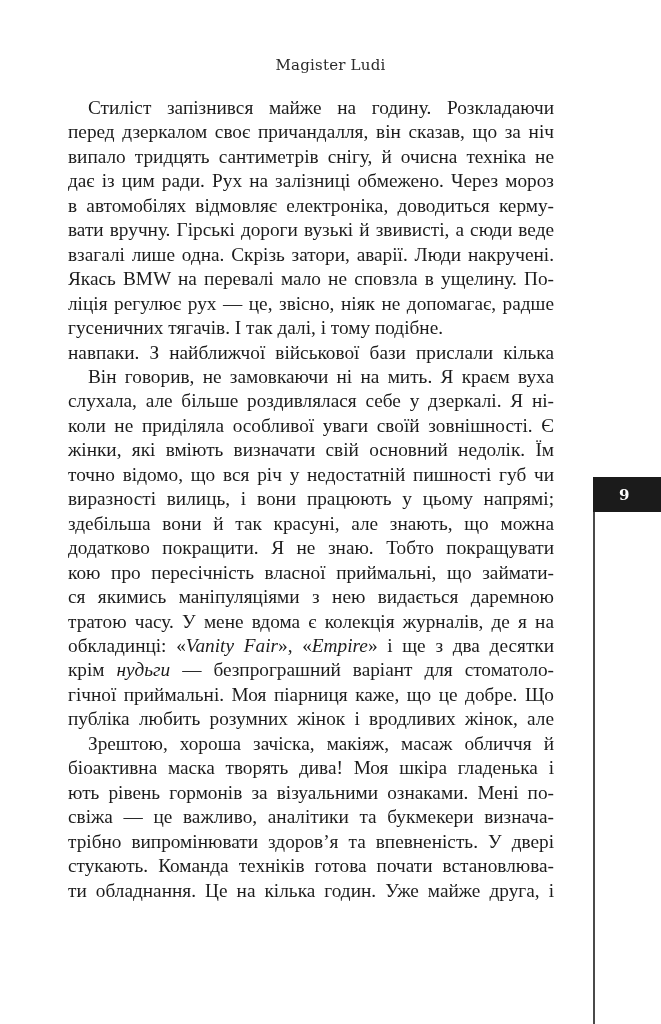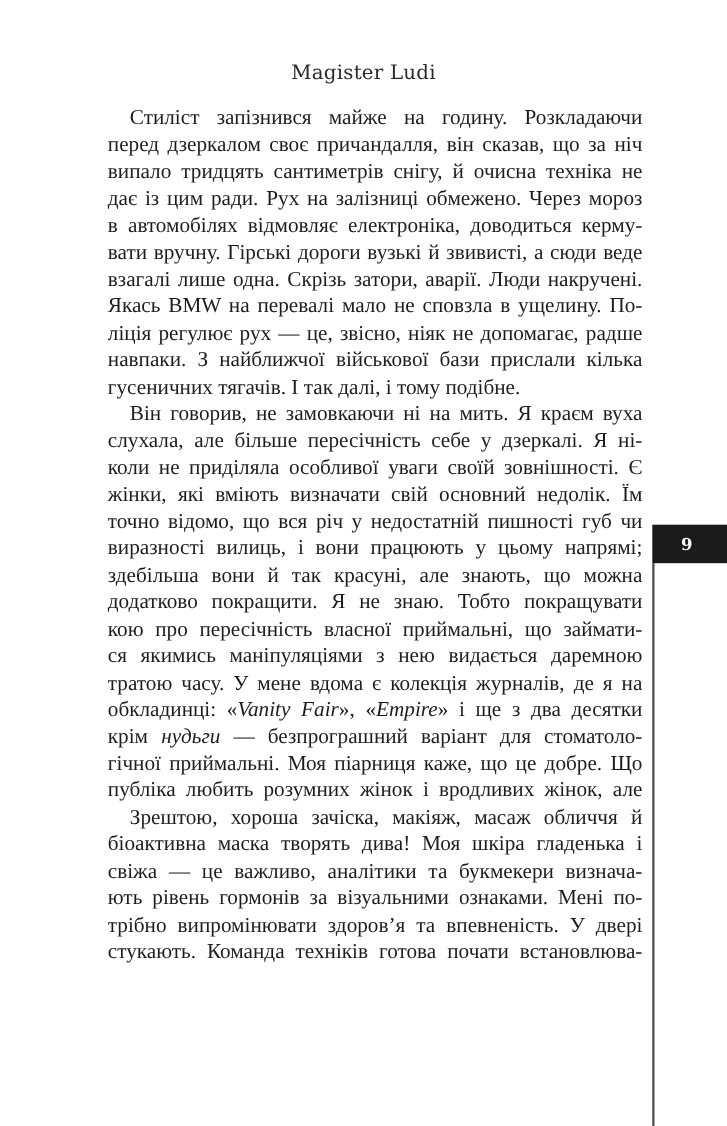--- a/index.html
+++ b/index.html
@@ -2,24 +2,24 @@
 <html><head>
   <meta charset="utf-8">
   <style>
     html, body { margin: 0; padding: 0; background: #ffffff; }
     body { width: 661px; height: 1024px; position: relative; overflow: hidden; }
     .page { position: absolute; left: 0; top: 0; width: 661px; height: 1024px; background: #fff; }
     .running-head {
       position: absolute; top: 56px; left: 0; width: 661px;
       text-align: center;
       font-family: "DejaVu Serif", serif;
-      font-size: 18px; color: #2a2a2a; letter-spacing: 0.2px;
+      font-size: 15px; color: #2a2a2a; letter-spacing: 0.2px;
     }
     .text-block {
-      position: absolute; left: 98px; top: 96px; width: 486px;
+      position: absolute; left: 68px; top: 96px; width: 486px;
       font-family: "Liberation Serif", serif;
       font-size: 19.3px; line-height: 24.45px; color: #1c1c1c;
     }
     .para { margin: 0; text-align: justify; }
     .line { display: block; white-space: nowrap; text-align: justify; text-align-last: justify; }
     .line.last { text-align-last: left; }
     .indent { padding-left: 20px; }
     em { font-style: italic; }
     .side-tab {
       position: absolute; left: 593px; top: 477px; width: 68px; height: 35px;
@@ -43,49 +43,50 @@
     <p class="para">
       <span class="line indent">Стиліст запізнився майже на годину. Розкладаючи</span>
       <span class="line">перед дзеркалом своє причандалля, він сказав, що за ніч</span>
       <span class="line">випало тридцять сантиметрів снігу, й очисна техніка не</span>
       <span class="line">дає із цим ради. Рух на залізниці обмежено. Через мороз</span>
       <span class="line">в автомобілях відмовляє електроніка, доводиться керму-</span>
       <span class="line">вати вручну. Гірські дороги вузькі й звивисті, а сюди веде</span>
       <span class="line">взагалі лише одна. Скрізь затори, аварії. Люди накручені.</span>
       <span class="line">Якась BMW на перевалі мало не сповзла в ущелину. По-</span>
       <span class="line">ліція регулює рух — це, звісно, ніяк не допомагає, радше</span>
+      <span class="line last">гусеничних тягачів. І так далі, і тому подібне.</span>
       <span class="line">навпаки. З найближчої військової бази прислали кілька</span>
-      <span class="line last">гусеничних тягачів. І так далі, і тому подібне.</span>
     </p>
 
     <p class="para">
       <span class="line indent">Він говорив, не замовкаючи ні на мить. Я краєм вуха</span>
-      <span class="line">слухала, але більше пересічність себе у дзеркалі. Я ні-</span>
+      <span class="line">слухала, але більше роздивлялася себе у дзеркалі. Я ні-</span>
       <span class="line">коли не приділяла особливої уваги своїй зовнішності. Є</span>
       <span class="line">жінки, які вміють визначати свій основний недолік. Їм</span>
       <span class="line">точно відомо, що вся річ у недостатній пишності губ чи</span>
       <span class="line">виразності вилиць, і вони працюють у цьому напрямі;</span>
       <span class="line">здебільша вони й так красуні, але знають, що можна</span>
       <span class="line">додатково покращити. Я не знаю. Тобто покращувати</span>
       <span class="line">кою про пересічність власної приймальні, що займати-</span>
       <span class="line">ся якимись маніпуляціями з нею видається даремною</span>
       <span class="line">тратою часу. У мене вдома є колекція журналів, де я на</span>
       <span class="line"><span>обкладинці: «</span><em>Vanity Fair</em><span>», «</span><em>Empire</em><span>» і ще з два десятки</span></span>
       <span class="line"><span>крім </span><em>нудьги</em><span> — безпрограшний варіант для стоматоло-</span></span>
       <span class="line">гічної приймальні. Моя піарниця каже, що це добре. Що</span>
       <span class="line">публіка любить розумних жінок і вродливих жінок, але</span>
     </p>
 
     <p class="para">
       <span class="line indent">Зрештою, хороша зачіска, макіяж, масаж обличчя й</span>
       <span class="line">біоактивна маска творять дива! Моя шкіра гладенька і</span>
+      <span class="line">ють рівень гормонів за візуальними ознаками. Мені по-</span>
       <span class="line">свіжа — це важливо, аналітики та букмекери визнача-</span>
-      <span class="line">ють рівень гормонів за візуальними ознаками. Мені по-</span>
       <span class="line">трібно випромінювати здоров’я та впевненість. У двері</span>
       <span class="line">стукають. Команда техніків готова почати встановлюва-</span>
+      <span class="line">ти обладнання. Це на кілька годин. Уже майже друга, і</span>
     </p>
   </div>
 
   <div class="side-tab">
     <span>9</span>
   </div>
   <div class="side-rule"></div>
 </div>
 
 </body></html>

